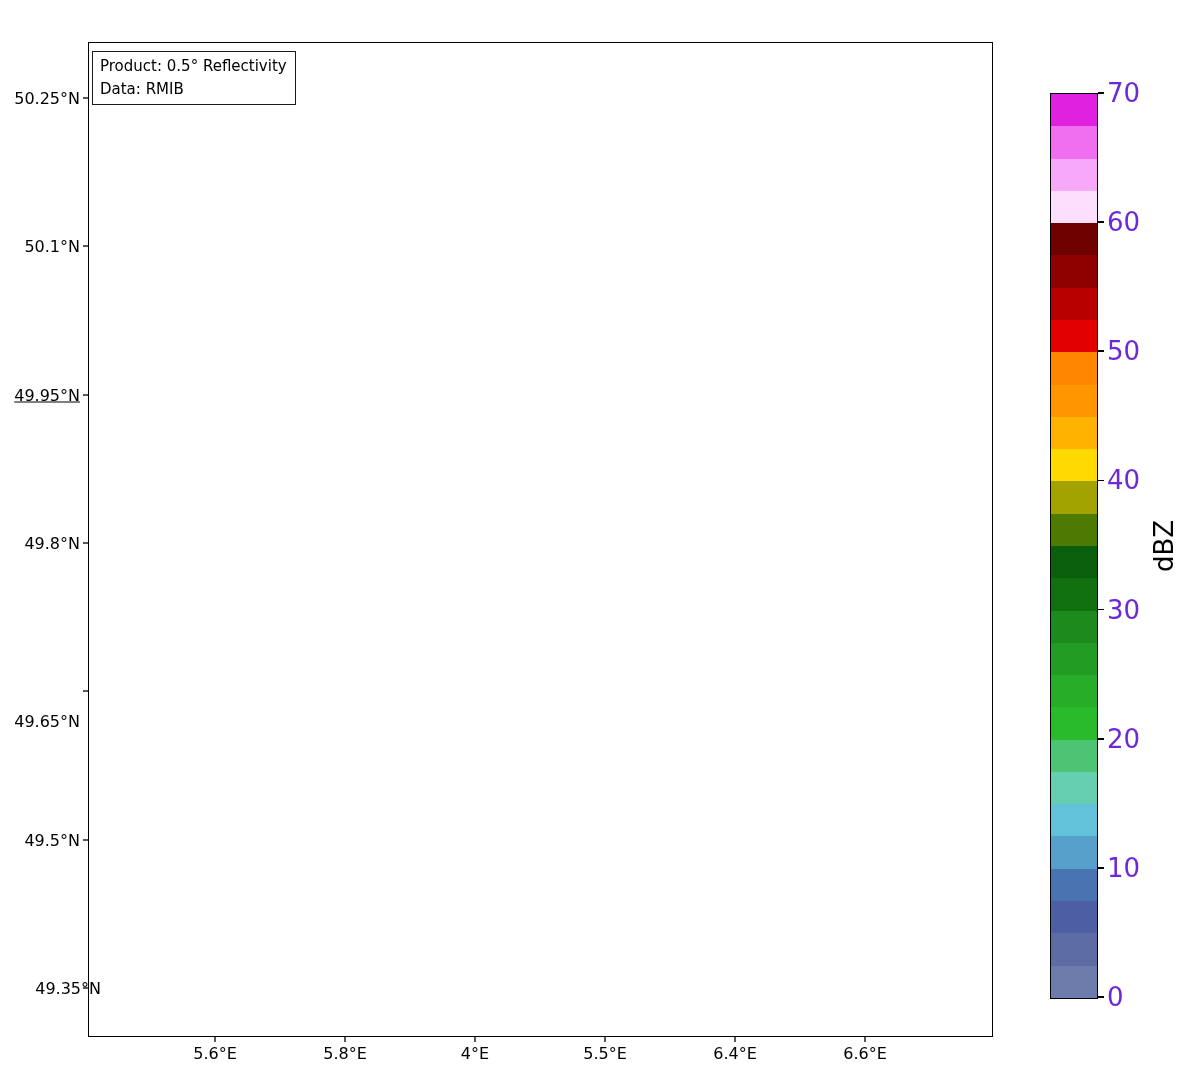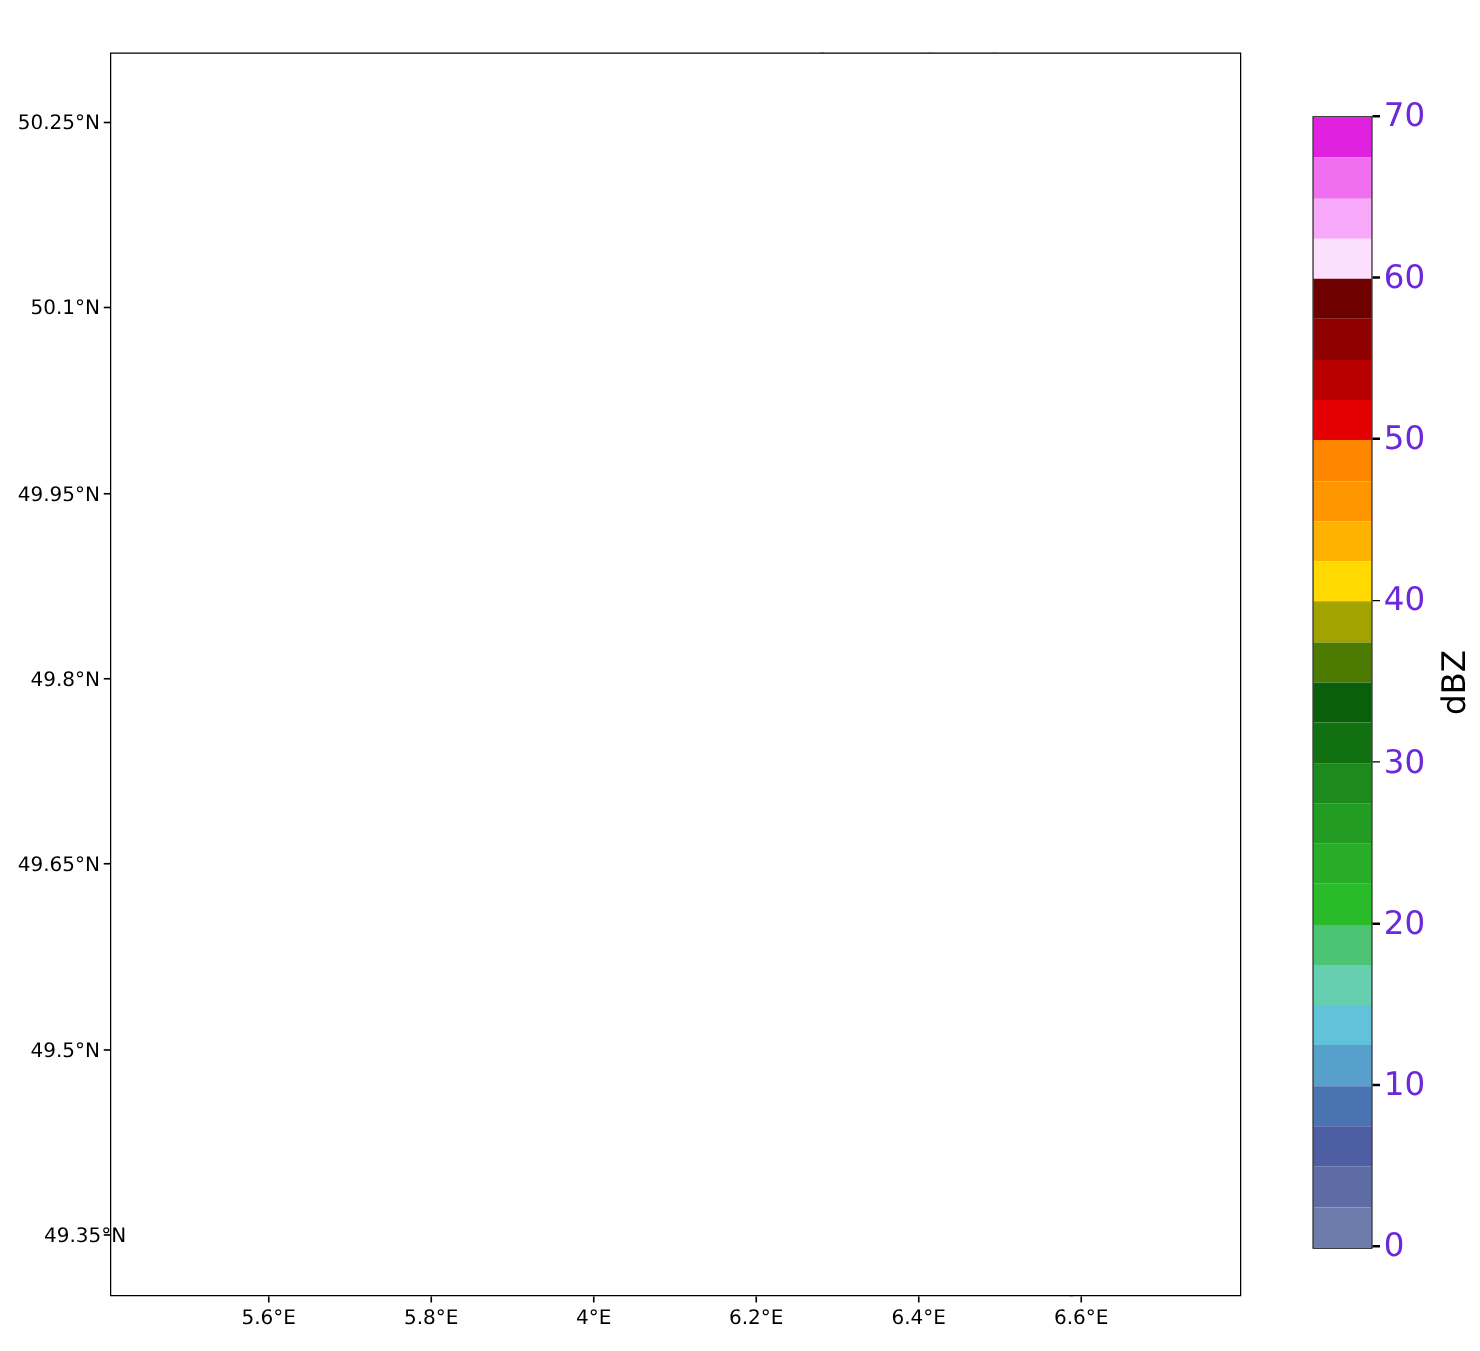--- a/index.html
+++ b/index.html
@@ -1425,35 +1425,39 @@
         <path d="M 604,721 H 614 M 609,716 V 726" stroke="#000" stroke-width="1.7"></path>
         <text x="611" y="710" text-anchor="middle" font-size="17" font-weight="bold" fill="#000">Findel</text>
         <path d="M 460,846 H 470 M 465,841 V 851" stroke="#000" stroke-width="1.7"></path>
         <text x="503" y="836" text-anchor="middle" font-size="17" font-weight="bold" fill="#000">Esch/Alzette</text>
       </g>
       <circle cx="155" cy="430" r="8" fill="#e10600" stroke="#000000" stroke-width="1.6"></circle>
     </svg>
 
   <div class="plot"></div>
 
+  <div class="infobox">
+    <div>Product: 0.5° Reflectivity</div>
+    <div>Data: RMIB</div>
+  </div>
 
   <div id="yticks">
       <span class="ytick" style="top: 98px;">50.25°N</span>
       <span class="ytick" style="top: 246px;">50.1°N</span>
-      <span class="ytick" style="top: 395px;">49.95°N</span>
+      <span class="ytick" style="top: 395px; text-decoration: underline;">49.95°N</span>
       <span class="ytick" style="top: 543px;">49.8°N</span>
-      <span class="ytick" style="top: 691px;">49.65°N</span>
+      <span class="ytick" style="top: 721px;">49.65°N</span>
       <span class="ytick" style="top: 840px;">49.5°N</span>
       <span class="ytick" style="top: 988px; margin-left: 21px;">49.35°N</span>
     </div>
   <div id="xticks">
       <span class="xtick" style="left: 215px;">5.6°E</span>
       <span class="xtick" style="left: 345px;">5.8°E</span>
       <span class="xtick" style="left: 475px;">4°E</span>
-      <span class="xtick" style="left: 605px;">6.2°E</span>
+      <span class="xtick" style="left: 605px;">5.5°E</span>
       <span class="xtick" style="left: 735px; text-align: center;">6.4°E</span>
       <span class="xtick" style="left: 865px;">6.6°E</span>
     </div>
 
   <div id="cbar" class="cbar" style="left: 1050px; top: 93px; width: 46px; height: 904px;">
       <div class="cbar-seg" style="background: rgb(224, 34, 224);"></div>
       <div class="cbar-seg" style="background: rgb(240, 110, 240);"></div>
       <div class="cbar-seg" style="background: rgb(248, 168, 248);"></div>
       <div class="cbar-seg" style="background: rgb(252, 223, 252);"></div>
       <div class="cbar-seg" style="background: rgb(111, 0, 0);"></div>

